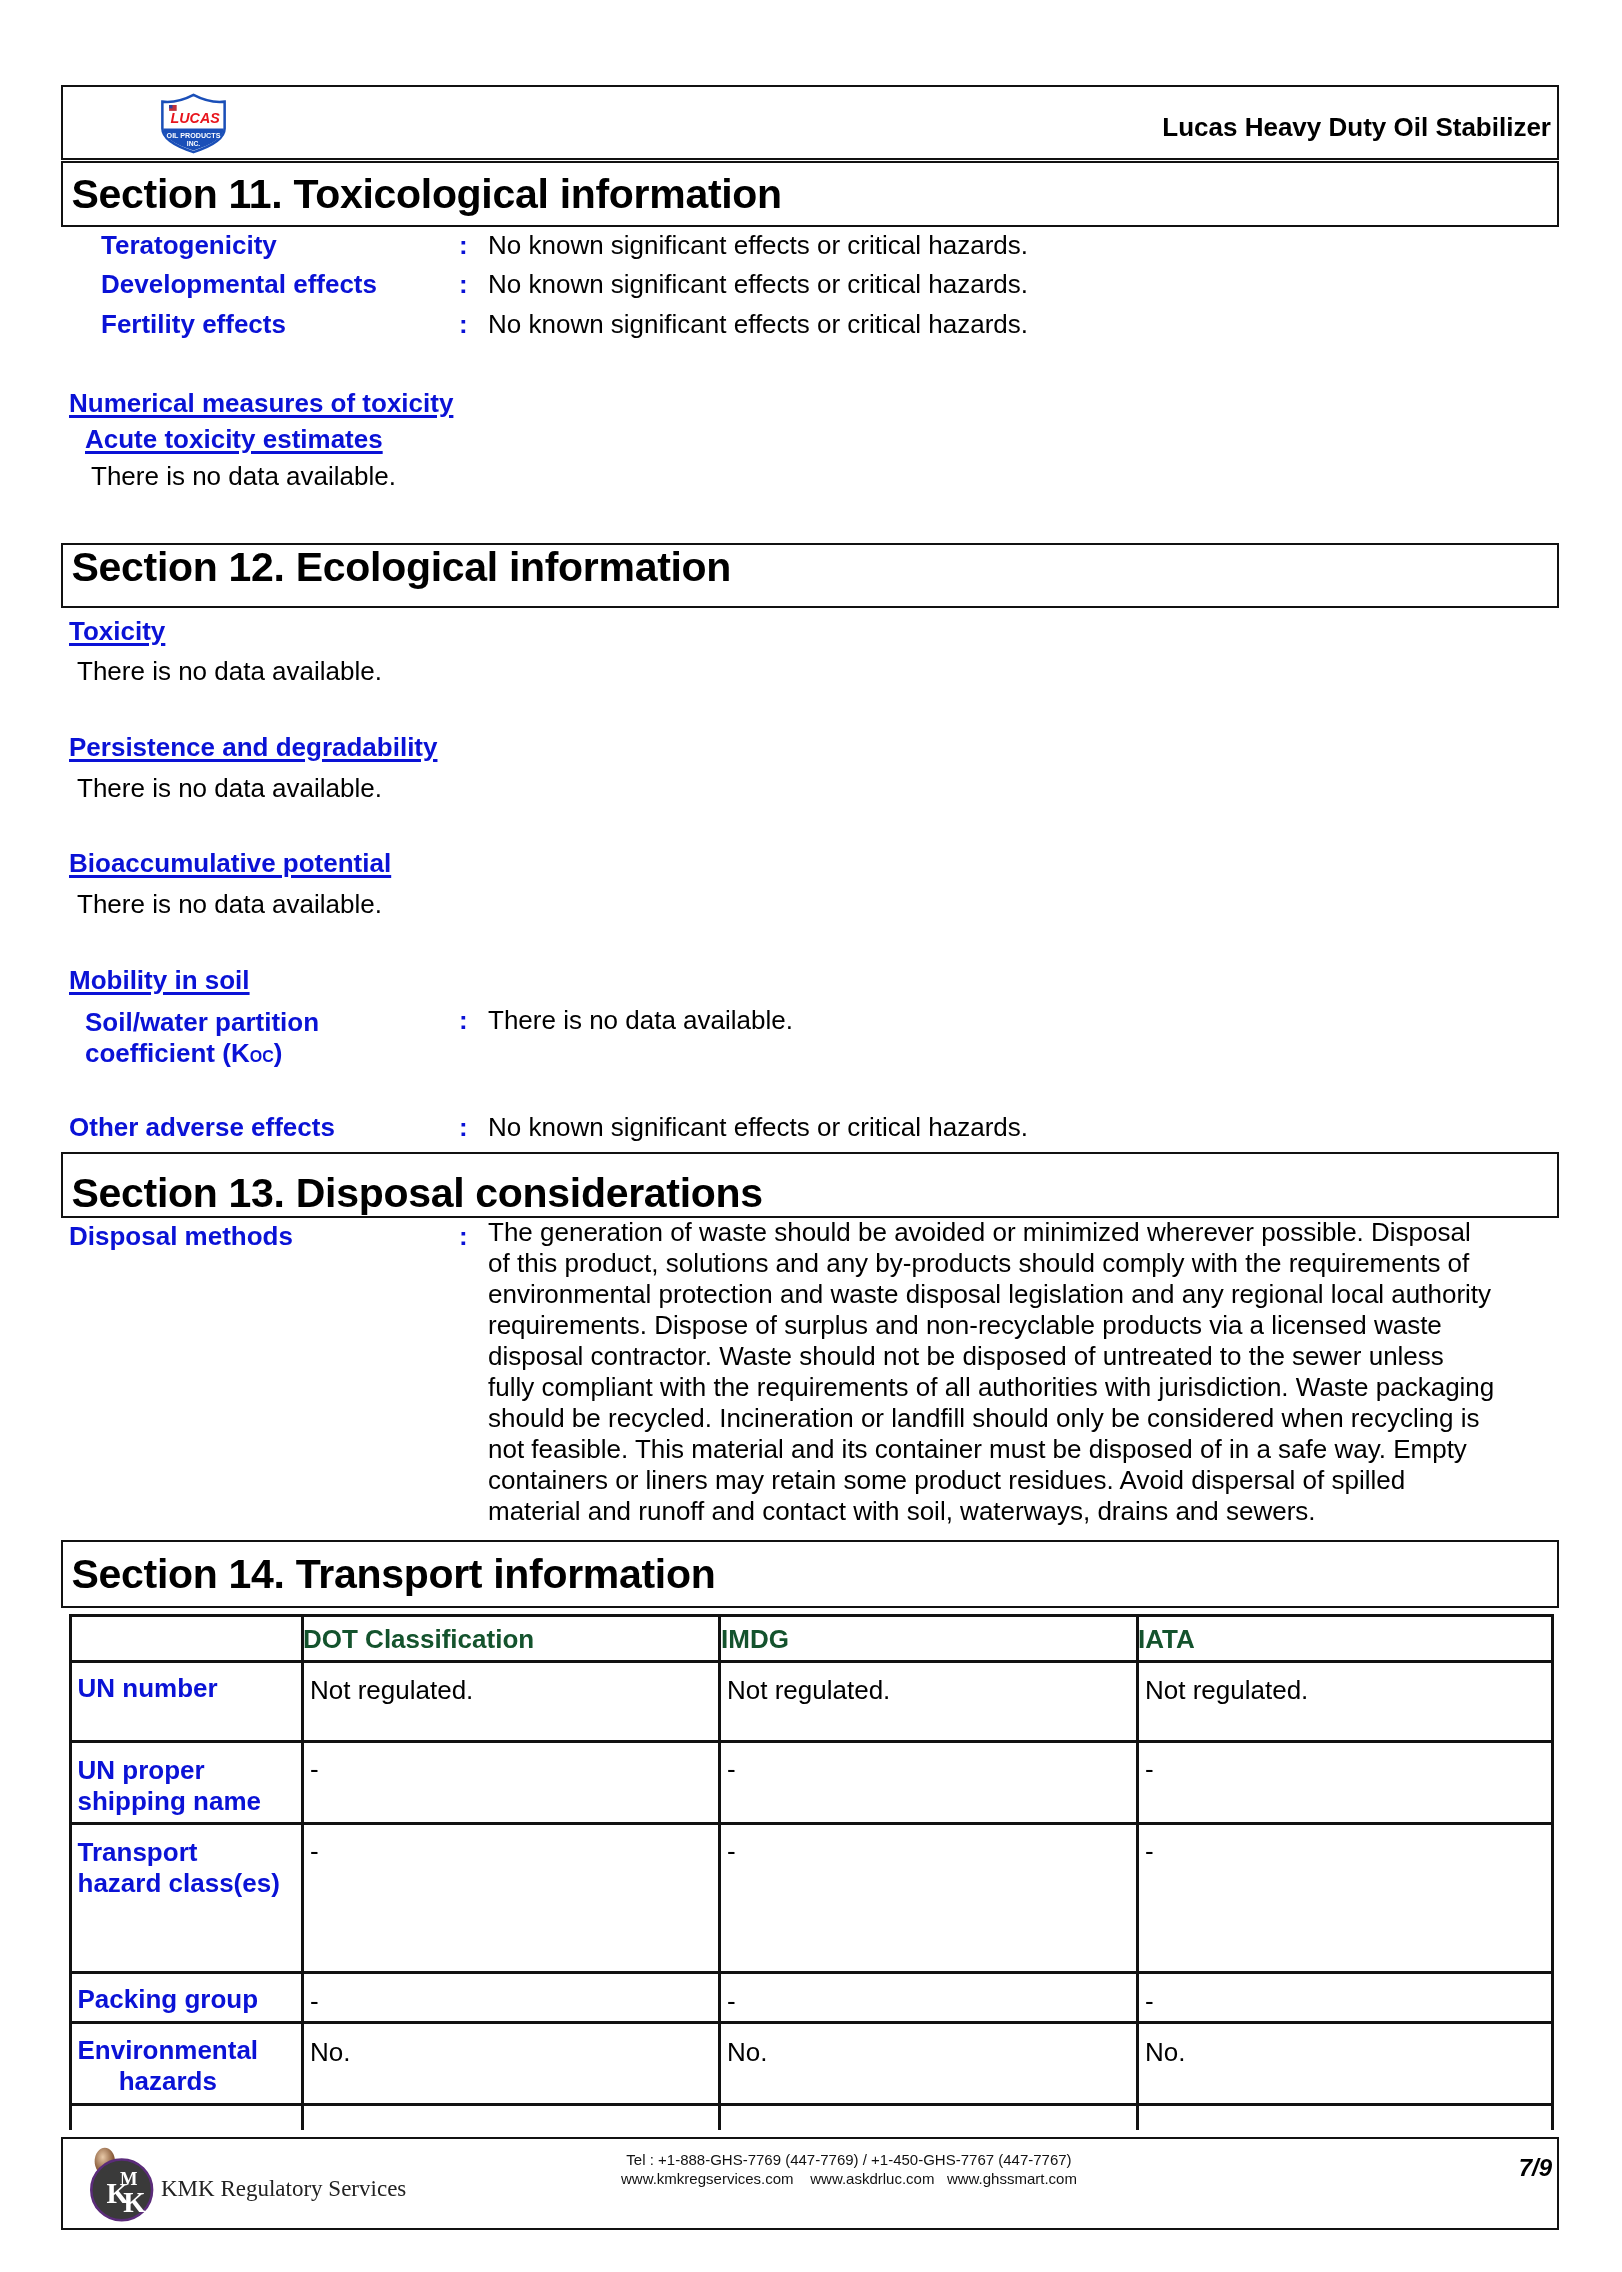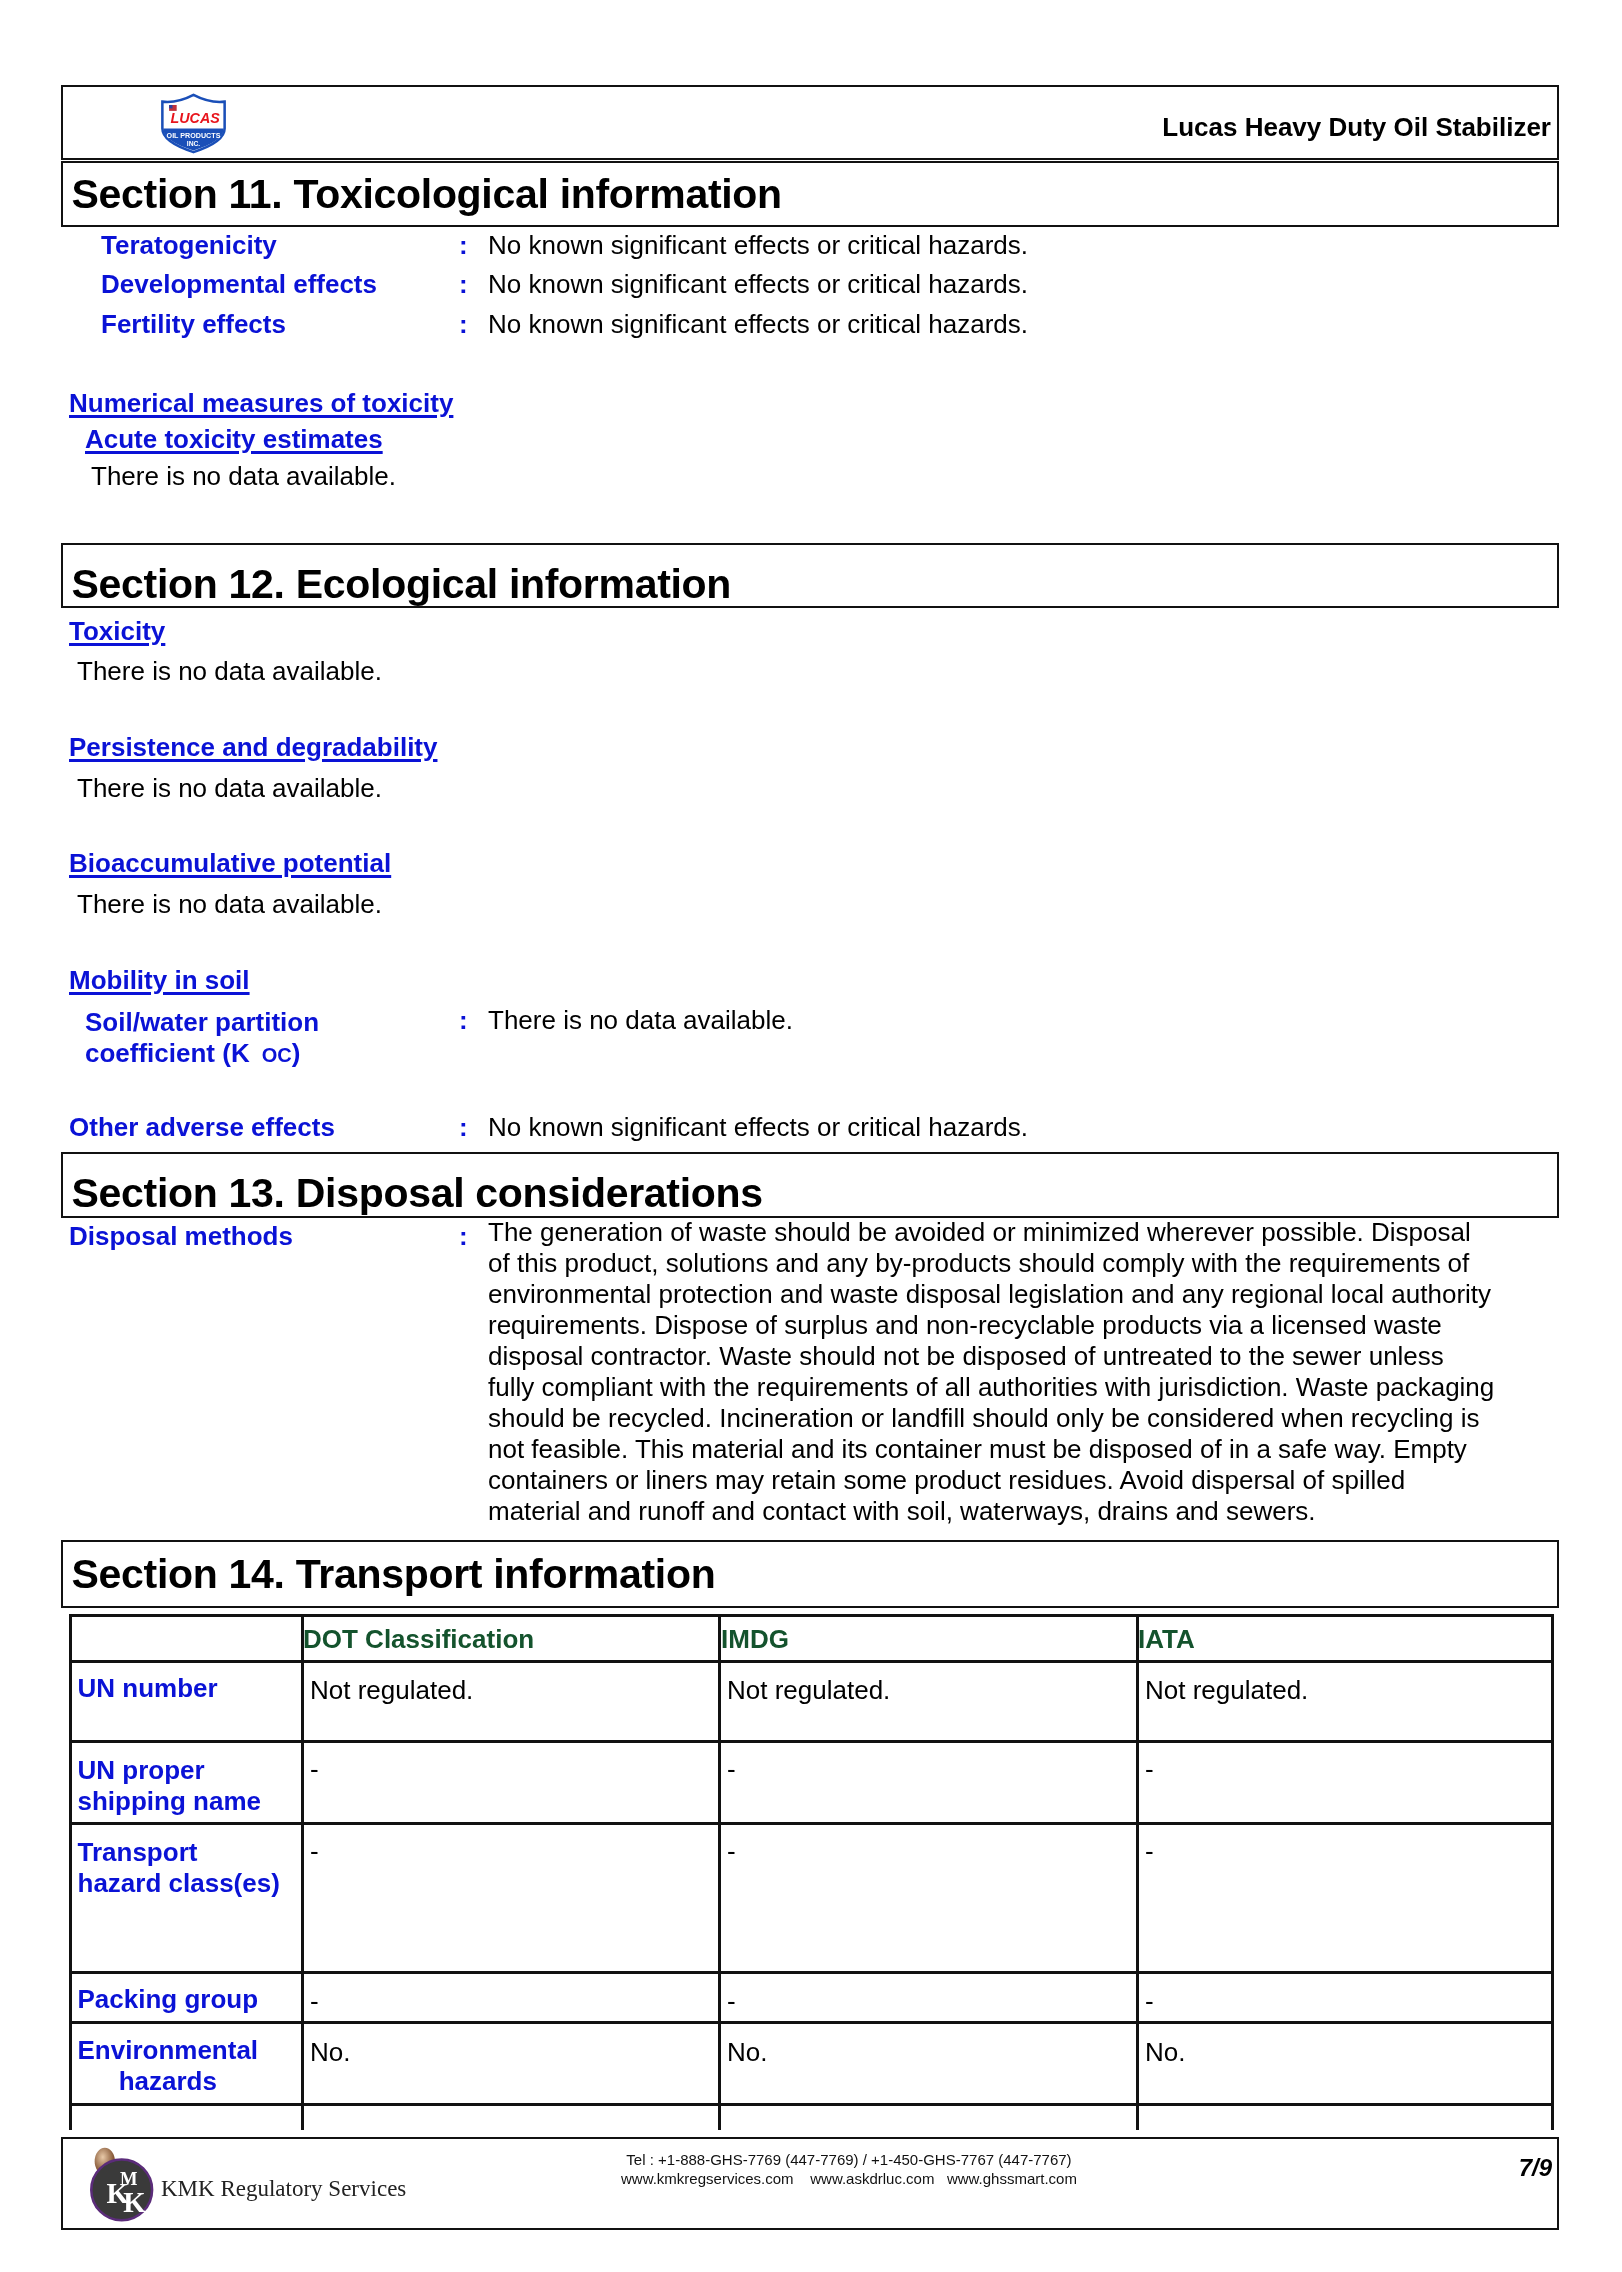--- a/index.html
+++ b/index.html
@@ -63,36 +63,36 @@
 
 <div class="label" style="left:101px; top:311px;">Fertility effects</div>
 <div class="colon" style="top:311px;">:</div>
 <div class="val" style="top:311px;">No known significant effects or critical hazards.</div>
 
 <div class="ulabel" style="left:69px; top:390px;">Numerical measures of toxicity</div>
 <div class="ulabel" style="left:85px; top:426px;">Acute toxicity estimates</div>
 <div class="txt" style="left:91px; top:463px;">There is no data available.</div>
 
 <div class="box" style="top:543px; height:65px;">
-  <div class="sec-title" style="top:19px;">Section 12. Ecological information</div>
+  <div class="sec-title" style="top:2px;">Section 12. Ecological information</div>
 </div>
 
 <div class="ulabel" style="left:69px; top:618px;">Toxicity</div>
 <div class="txt" style="left:77px; top:658px;">There is no data available.</div>
 
 <div class="ulabel" style="left:69px; top:734px;">Persistence and degradability</div>
 <div class="txt" style="left:77px; top:775px;">There is no data available.</div>
 
 <div class="ulabel" style="left:69px; top:850px;">Bioaccumulative potential</div>
 <div class="txt" style="left:77px; top:891px;">There is no data available.</div>
 
 <div class="ulabel" style="left:69px; top:967px;">Mobility in soil</div>
 <div class="label" style="left:85px; top:1007px; line-height:31px;">
   <span>Soil/water partition</span><br>
-  <span>coefficient (K</span><span style="font-size:20px;margin-left:12px;">OC</span><span>)</span>
+  <span>coefficient (K</span><span style="font-size:16px;">OC</span><span>)</span>
 </div>
 <div class="colon" style="top:1007px;">:</div>
 <div class="val" style="top:1007px;">There is no data available.</div>
 
 <div class="label" style="left:69px; top:1114px;">Other adverse effects</div>
 <div class="colon" style="top:1114px;">:</div>
 <div class="val" style="top:1114px;">No known significant effects or critical hazards.</div>
 
 <div class="box" style="top:1152px; height:66px;">
   <div class="sec-title" style="top:11px;margin-top:8px;">Section 13. Disposal considerations</div>

